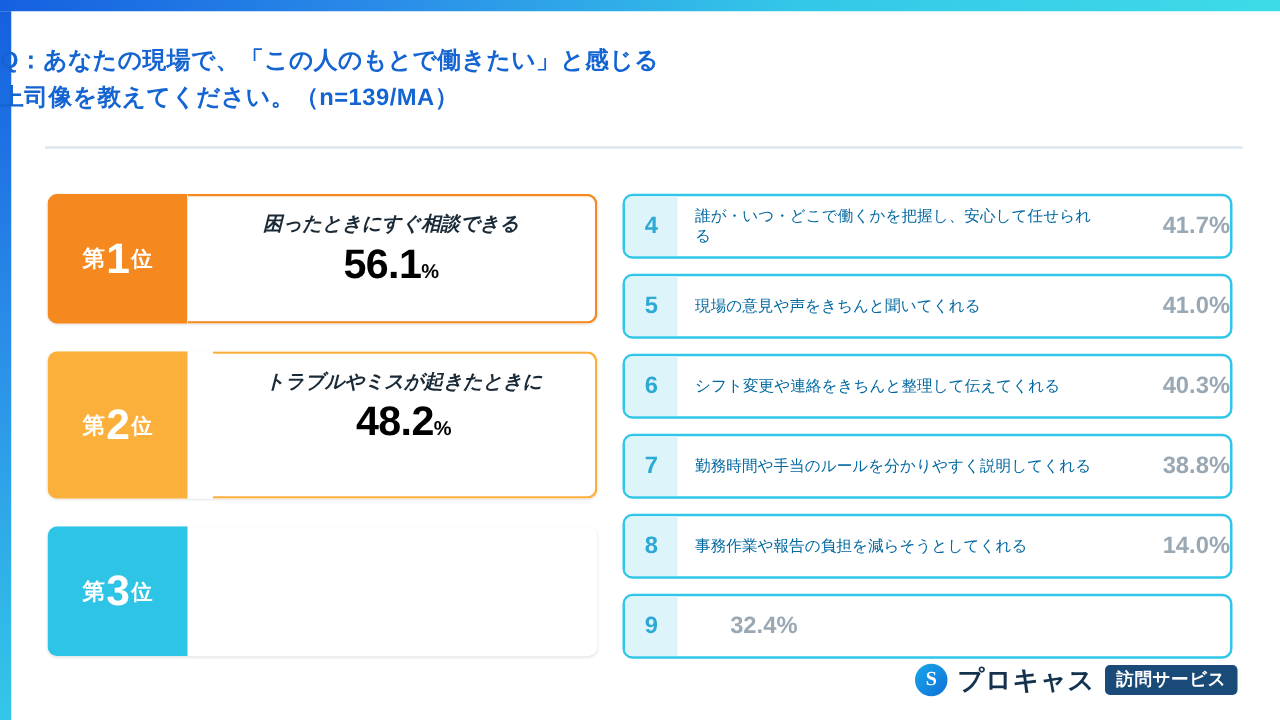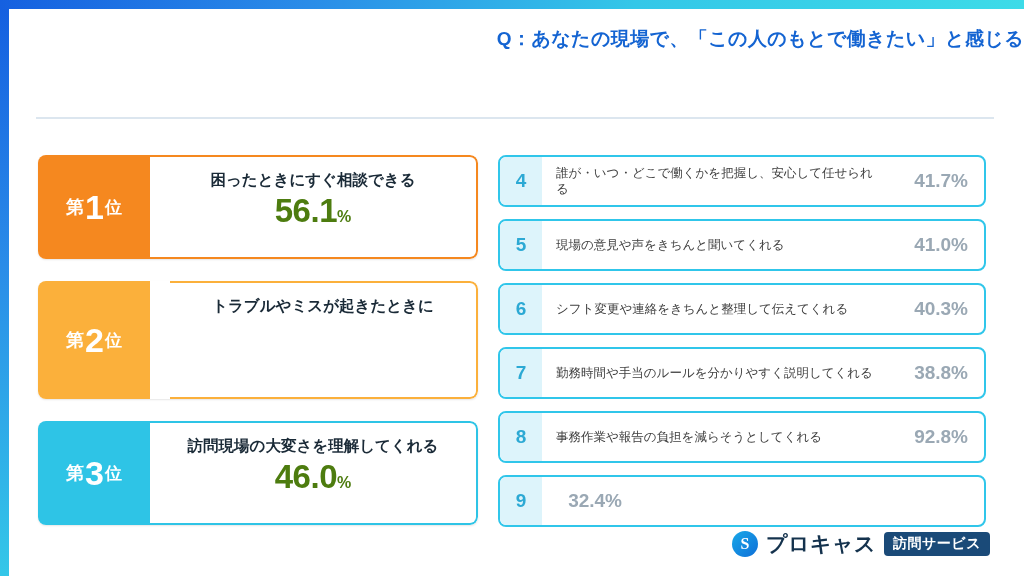--- a/index.html
+++ b/index.html
@@ -15,22 +15,22 @@
     position: absolute; top: 0; left: 0; width: 1024px; height: 9px;
     background: linear-gradient(90deg, #1560e0 0%, #2a8ce8 30%, #34c7e8 62%, #3ddbe8 100%);
   }
   
   .leftstrip {
     position: absolute; top: 9px; left: 0; width: 9px; height: 567px;
     background: linear-gradient(180deg, #1560e0 0%, #2a8ce8 45%, #34c7e8 100%);
   }
 
   .title-wrap {
-    position: absolute; top: 24px; left: 0; width: 1024px;
-    text-align: right;
+    position: absolute; top: 34px; left: 0; width: 1024px;
+    text-align: left;
   }
   .title-line {
     color: #1464d2;
     font-weight: bold;
     font-size: 19px;
     line-height: 30px;
     letter-spacing: .4px;
   }
   .title-rule {
     position: absolute; top: 117px; left: 36px; width: 958px; height: 2px;
@@ -69,25 +69,26 @@
     border-left: none;
     border-radius: 0 8px 8px 0;
     padding: 12px 10px 10px;
     text-align: center;
   }
   .rank-label {
     font-size: 15.5px;
     font-weight: bold;
     color: #1a2a37;
     line-height: 21px;
+    font-style: italic;
   }
   .rank-value {
     margin-top: 4px;
     font-weight: bold;
-    color: #4d7c0f;
+    color: #000000;
     line-height: 1;
   }
   .rank-value .num { font-size: 33px; letter-spacing: -.5px; }
   .rank-value .pct { font-size: 16px; }
 
   
   .c1 .rank-badge { background: #f5881f; }
   .c1 .rank-body  { border-color: #f5881f; }
   .c1 { height: 104px; }
   
@@ -119,27 +120,26 @@
     background: #ddf4fb;
     color: #2ca9d4;
     font-weight: bold;
     font-size: 19px;
     display: flex; align-items: center; justify-content: center;
   }
   .row-label {
     flex: 1 1 auto;
     padding: 0 10px 0 14px;
     font-size: 12.5px;
-    color: #404040;
+    color: #0369a1;
     line-height: 16px;
   }
   .row-value {
     flex: 0 0 96px;
     text-align: right;
-    padding-right: 16px;
     font-size: 19px;
     font-weight: bold;
     color: #9aa8b4;
   }
 
   
   .footer {
     position: absolute; right: 34px; bottom: 18px;
     display: flex; align-items: center; gap: 8px;
   }
@@ -161,20 +161,21 @@
   }
 </style>
 </head>
 <body>
 
 <div class="topbar"></div>
 <div class="leftstrip"></div>
 
 <div class="title-wrap">
   <div class="title-line">Q：あなたの現場で、「この人のもとで働きたい」と感じる</div>
+  <div class="title-line">上司像を教えてください。（n=139/MA）</div>
 </div>
 <div class="title-rule"></div>
 
 <div class="left-col">
 
   <div class="rank-card c1">
     <div class="rank-badge">
       <span class="rk-pre">第</span>
       <span class="rk-num">1</span>
       <span class="rk-suf">位</span>
@@ -188,35 +189,32 @@
   </div>
 
   <div class="rank-card c2">
     <div class="rank-badge">
       <span class="rk-pre">第</span>
       <span class="rk-num">2</span>
       <span class="rk-suf">位</span>
     </div>
     <div class="rank-body">
       <div class="rank-label">トラブルやミスが起きたときに</div>
+      <div class="rank-value">
+        <span class="num">48.2</span><span class="pct">%</span>
+      </div>
     </div>
   </div>
 
   <div class="rank-card c3">
     <div class="rank-badge">
       <span class="rk-pre">第</span>
       <span class="rk-num">3</span>
       <span class="rk-suf">位</span>
     </div>
-    <div class="rank-body">
-      <div class="rank-label">訪問現場の大変さを理解してくれる</div>
-      <div class="rank-value">
-        <span class="num">46.0</span><span class="pct">%</span>
-      </div>
-    </div>
   </div>
 
 </div>
 
 <div class="right-col">
 
   <div class="row">
     <div class="row-rank">4</div>
     <div class="row-label">誰が・いつ・どこで働くかを把握し、安心して任せられる</div>
     <div class="row-value">41.7%</div>
@@ -236,21 +234,21 @@
 
   <div class="row">
     <div class="row-rank">7</div>
     <div class="row-label">勤務時間や手当のルールを分かりやすく説明してくれる</div>
     <div class="row-value">38.8%</div>
   </div>
 
   <div class="row">
     <div class="row-rank">8</div>
     <div class="row-label">事務作業や報告の負担を減らそうとしてくれる</div>
-    <div class="row-value">92.8%</div>
+    <div class="row-value">14.0%</div>
   </div>
 
   <div class="row">
     <div class="row-rank">9</div>
     <div class="row-value">32.4%</div>
   </div>
 
 </div>
 
 <div class="footer">

